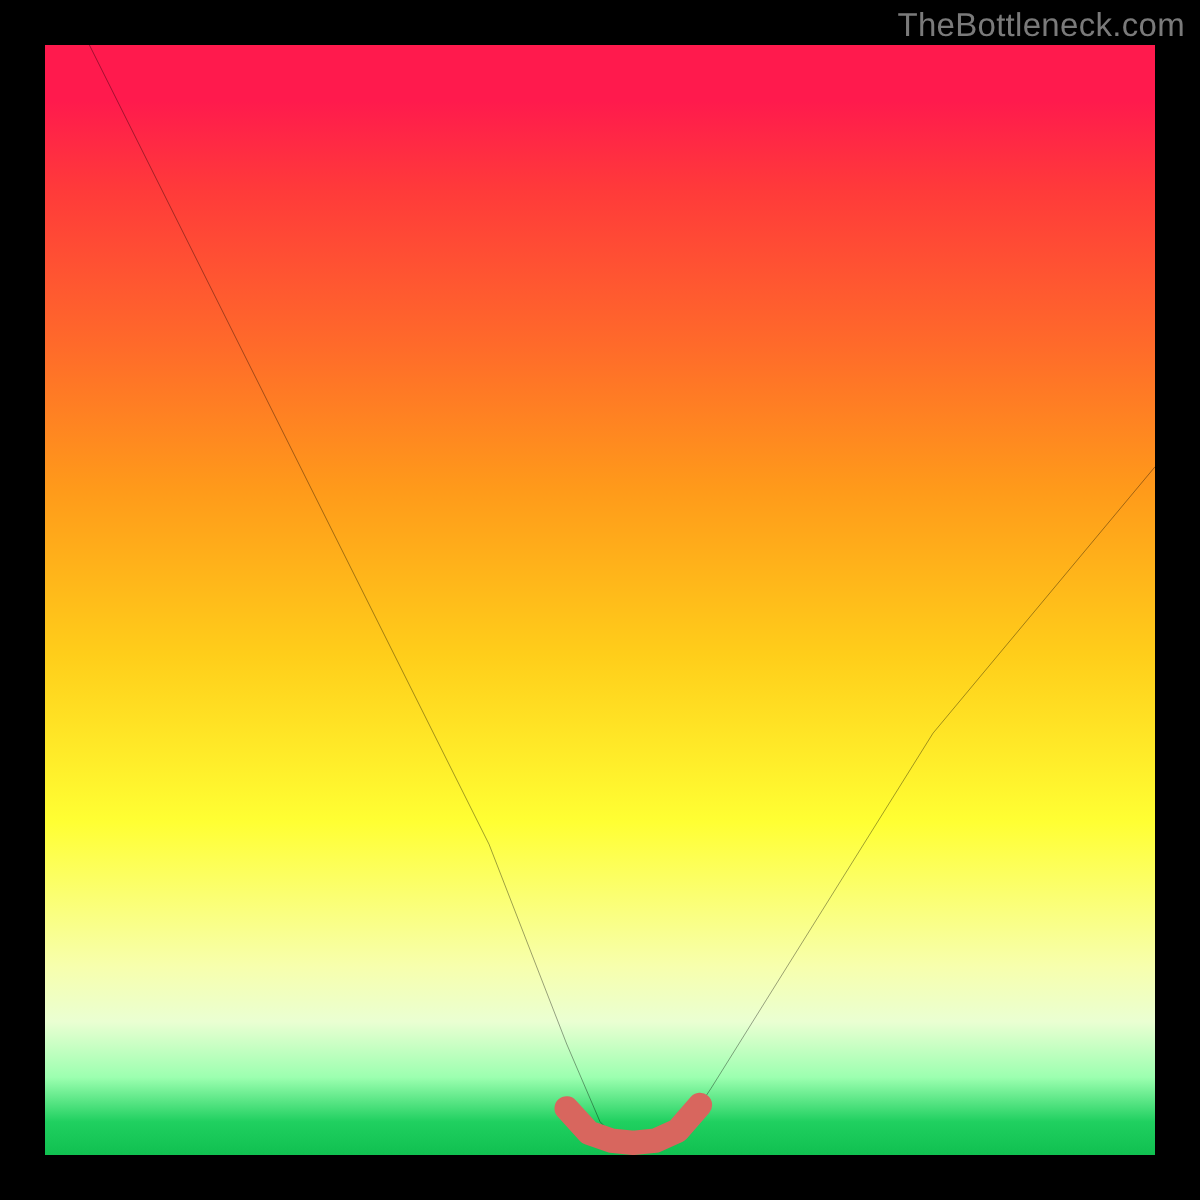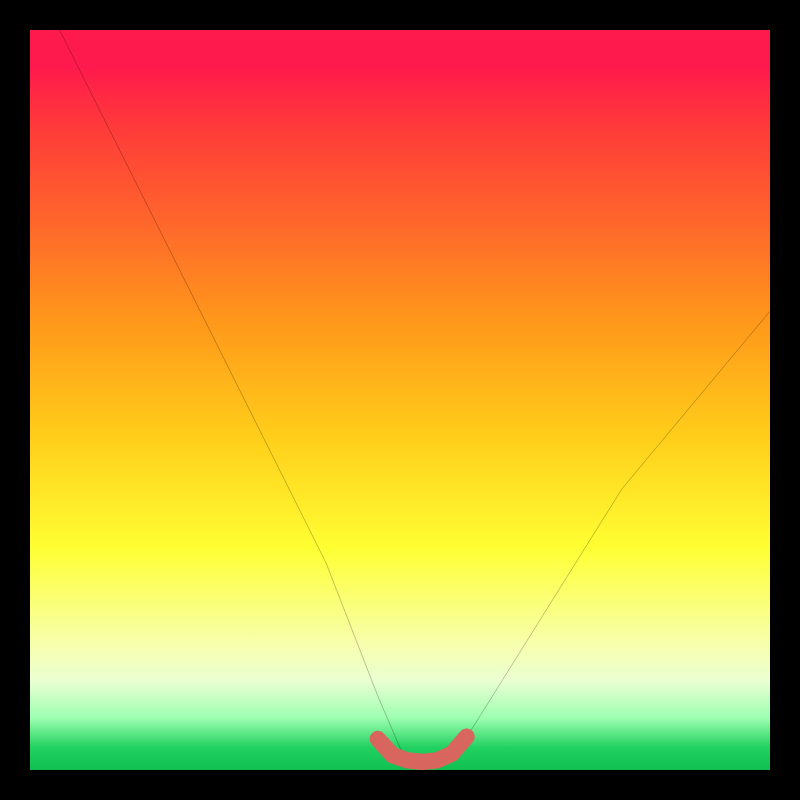--- a/index.html
+++ b/index.html
@@ -61,14 +61,15 @@
 
 <div class="frame">
 
   <div class="plot-area">
     <svg viewBox="0 0 100 100" preserveAspectRatio="none">
       <path fill="none" stroke="#000" stroke-width="0.25" vector-effect="non-scaling-stroke" stroke-linejoin="round" d="M4.00 0.00 L10.00 12.00 L20.00 32.00 L30.00 52.00 L40.00 72.00 L47.00 90.00 L50.00 97.00 L52.00 99.00 L55.00 99.00 L58.00 97.00 L60.00 94.00 L65.00 86.00 L70.00 78.00 L80.00 62.00 L90.00 50.00 L100.00 38.00" id="curve-path"></path>
       <path fill="none" stroke="#d8665e" stroke-width="2.2" stroke-linecap="round" stroke-linejoin="round" d="M47.00 95.80 L49.00 98.00 L51.00 98.70 L53.00 98.90 L55.00 98.70 L57.00 97.80 L59.00 95.50" id="highlight-path"></path>
     </svg>
   </div>
 
+  <div class="watermark">TheBottleneck.com</div>
 
 </div>
 
 </body></html>

